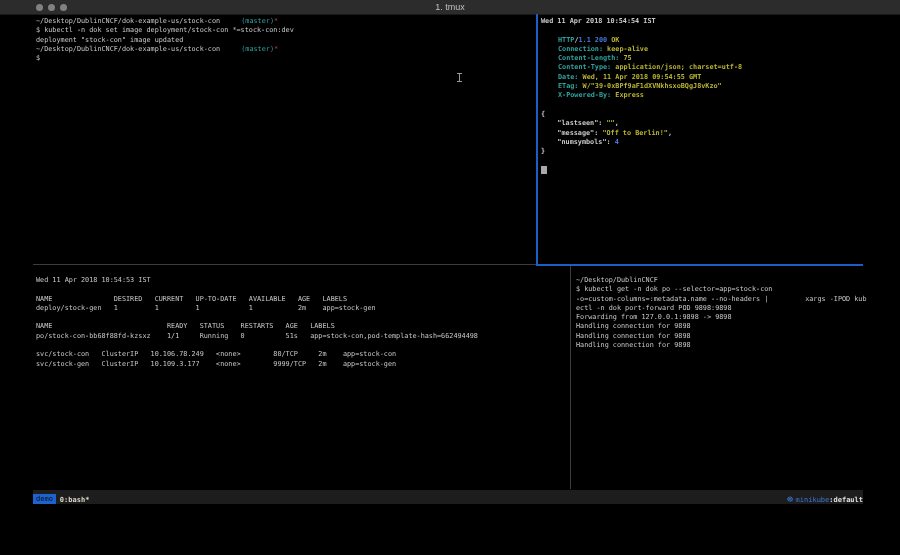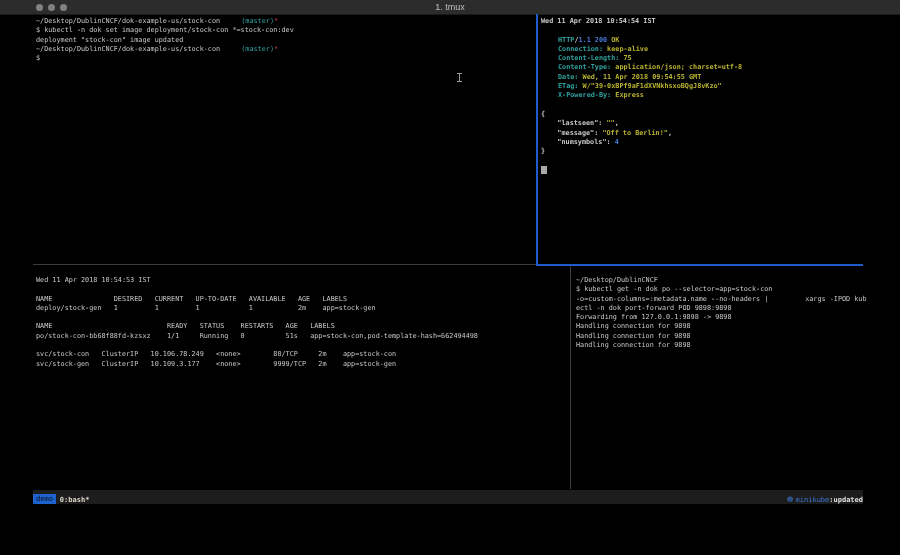--- a/index.html
+++ b/index.html
@@ -116,17 +116,17 @@
   <div class="vb-bottom"></div>
 
   <div class="ibeam"></div>
 
   <div class="statusbar">
     <span class="session">demo</span>
     <span class="winname">0:bash*</span>
     <span class="rightgrp">
       <span class="kubeicon">☸</span>
       <span class="ctx">minikube</span>
-      <span class="ns">:updated</span>
+      <span class="ns">:default</span>
     </span>
   </div>
 
 </div>
 
 </body></html>

